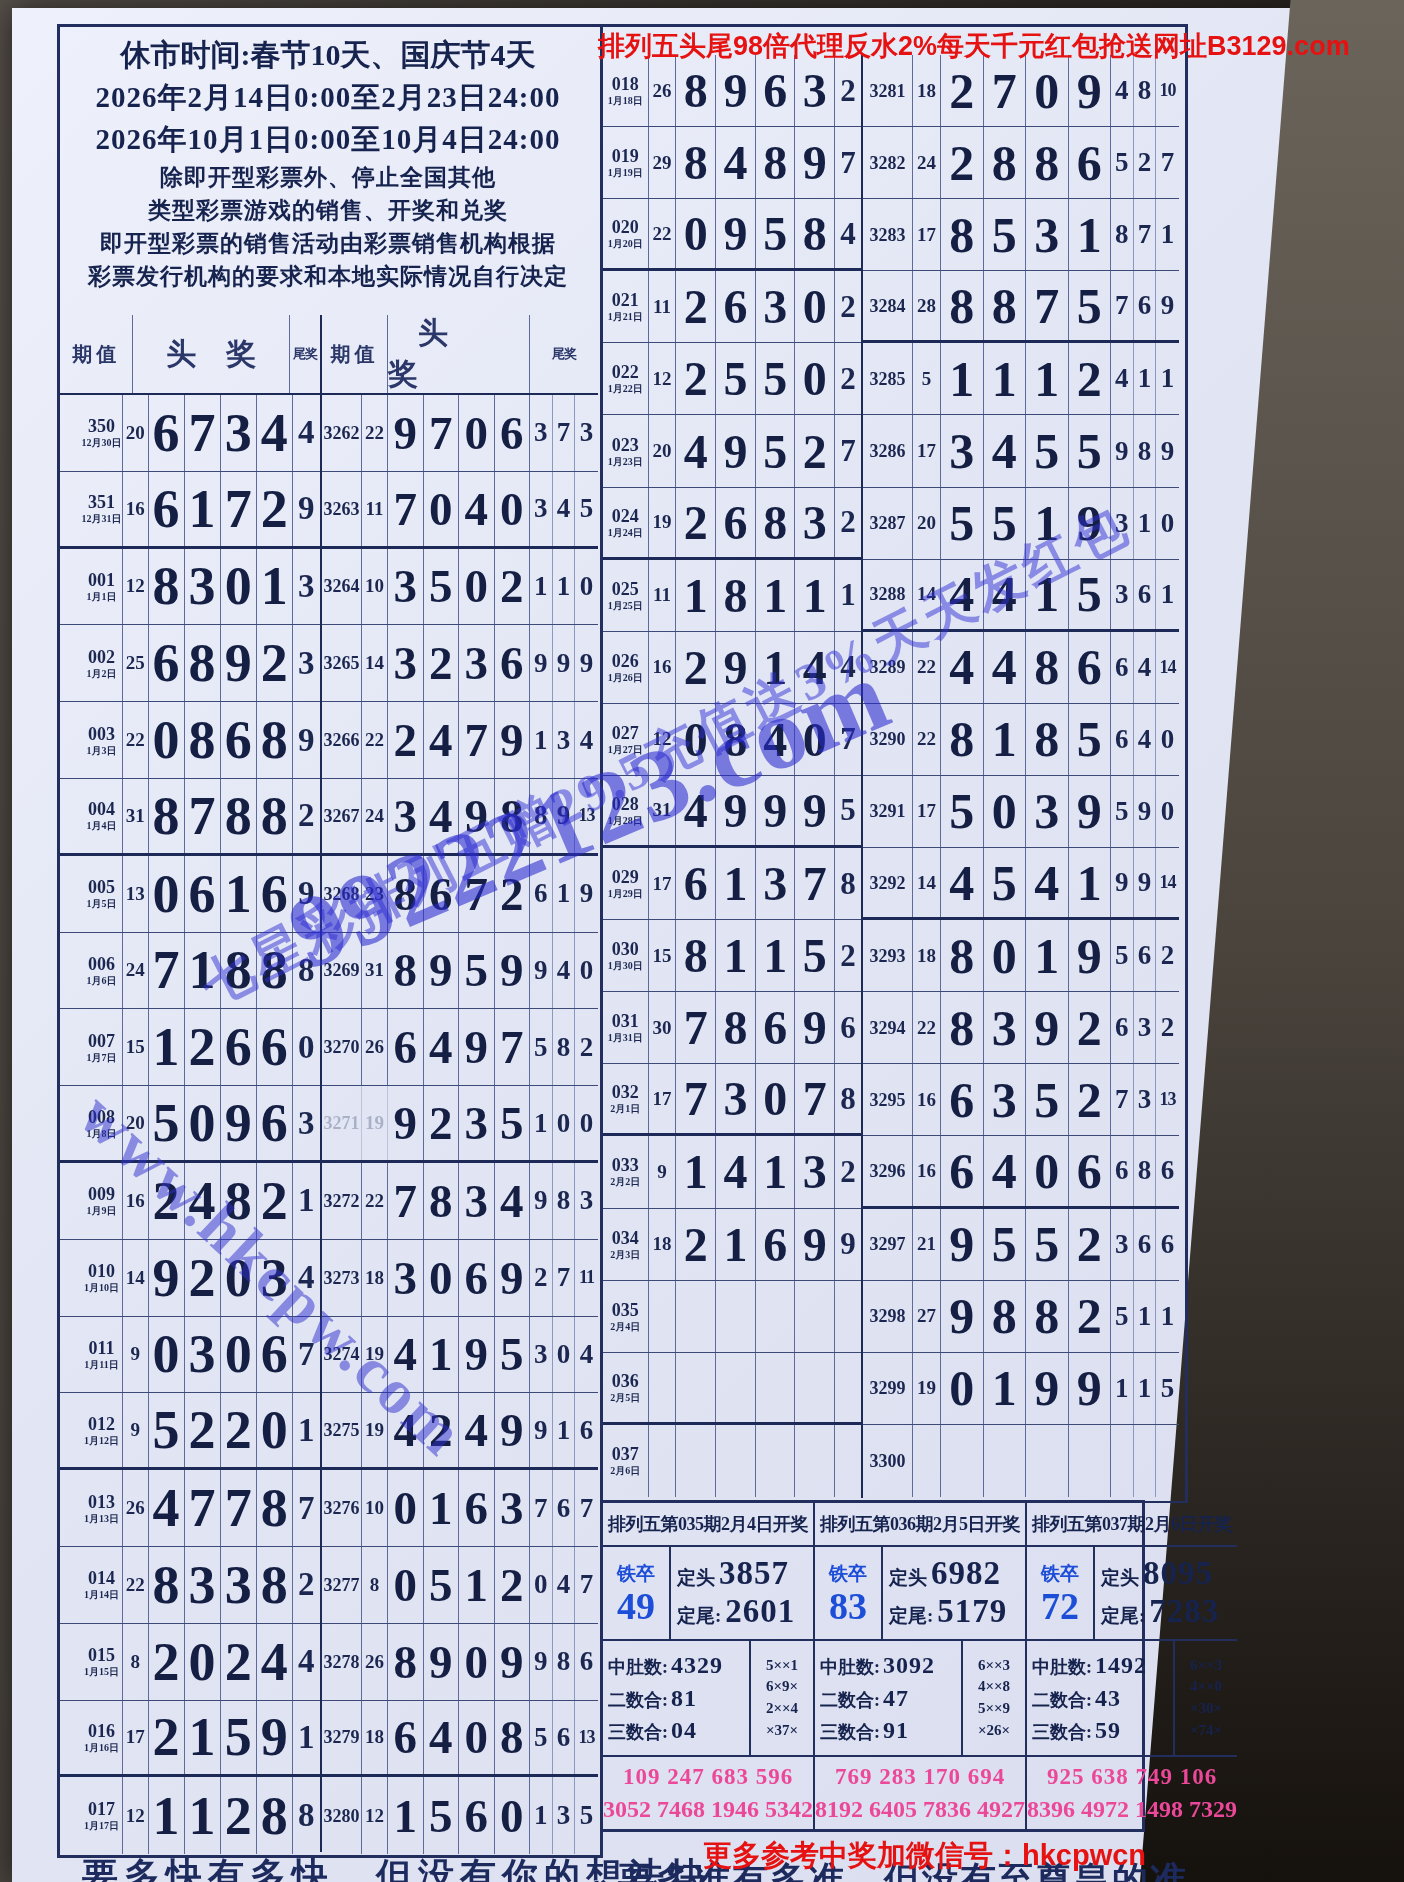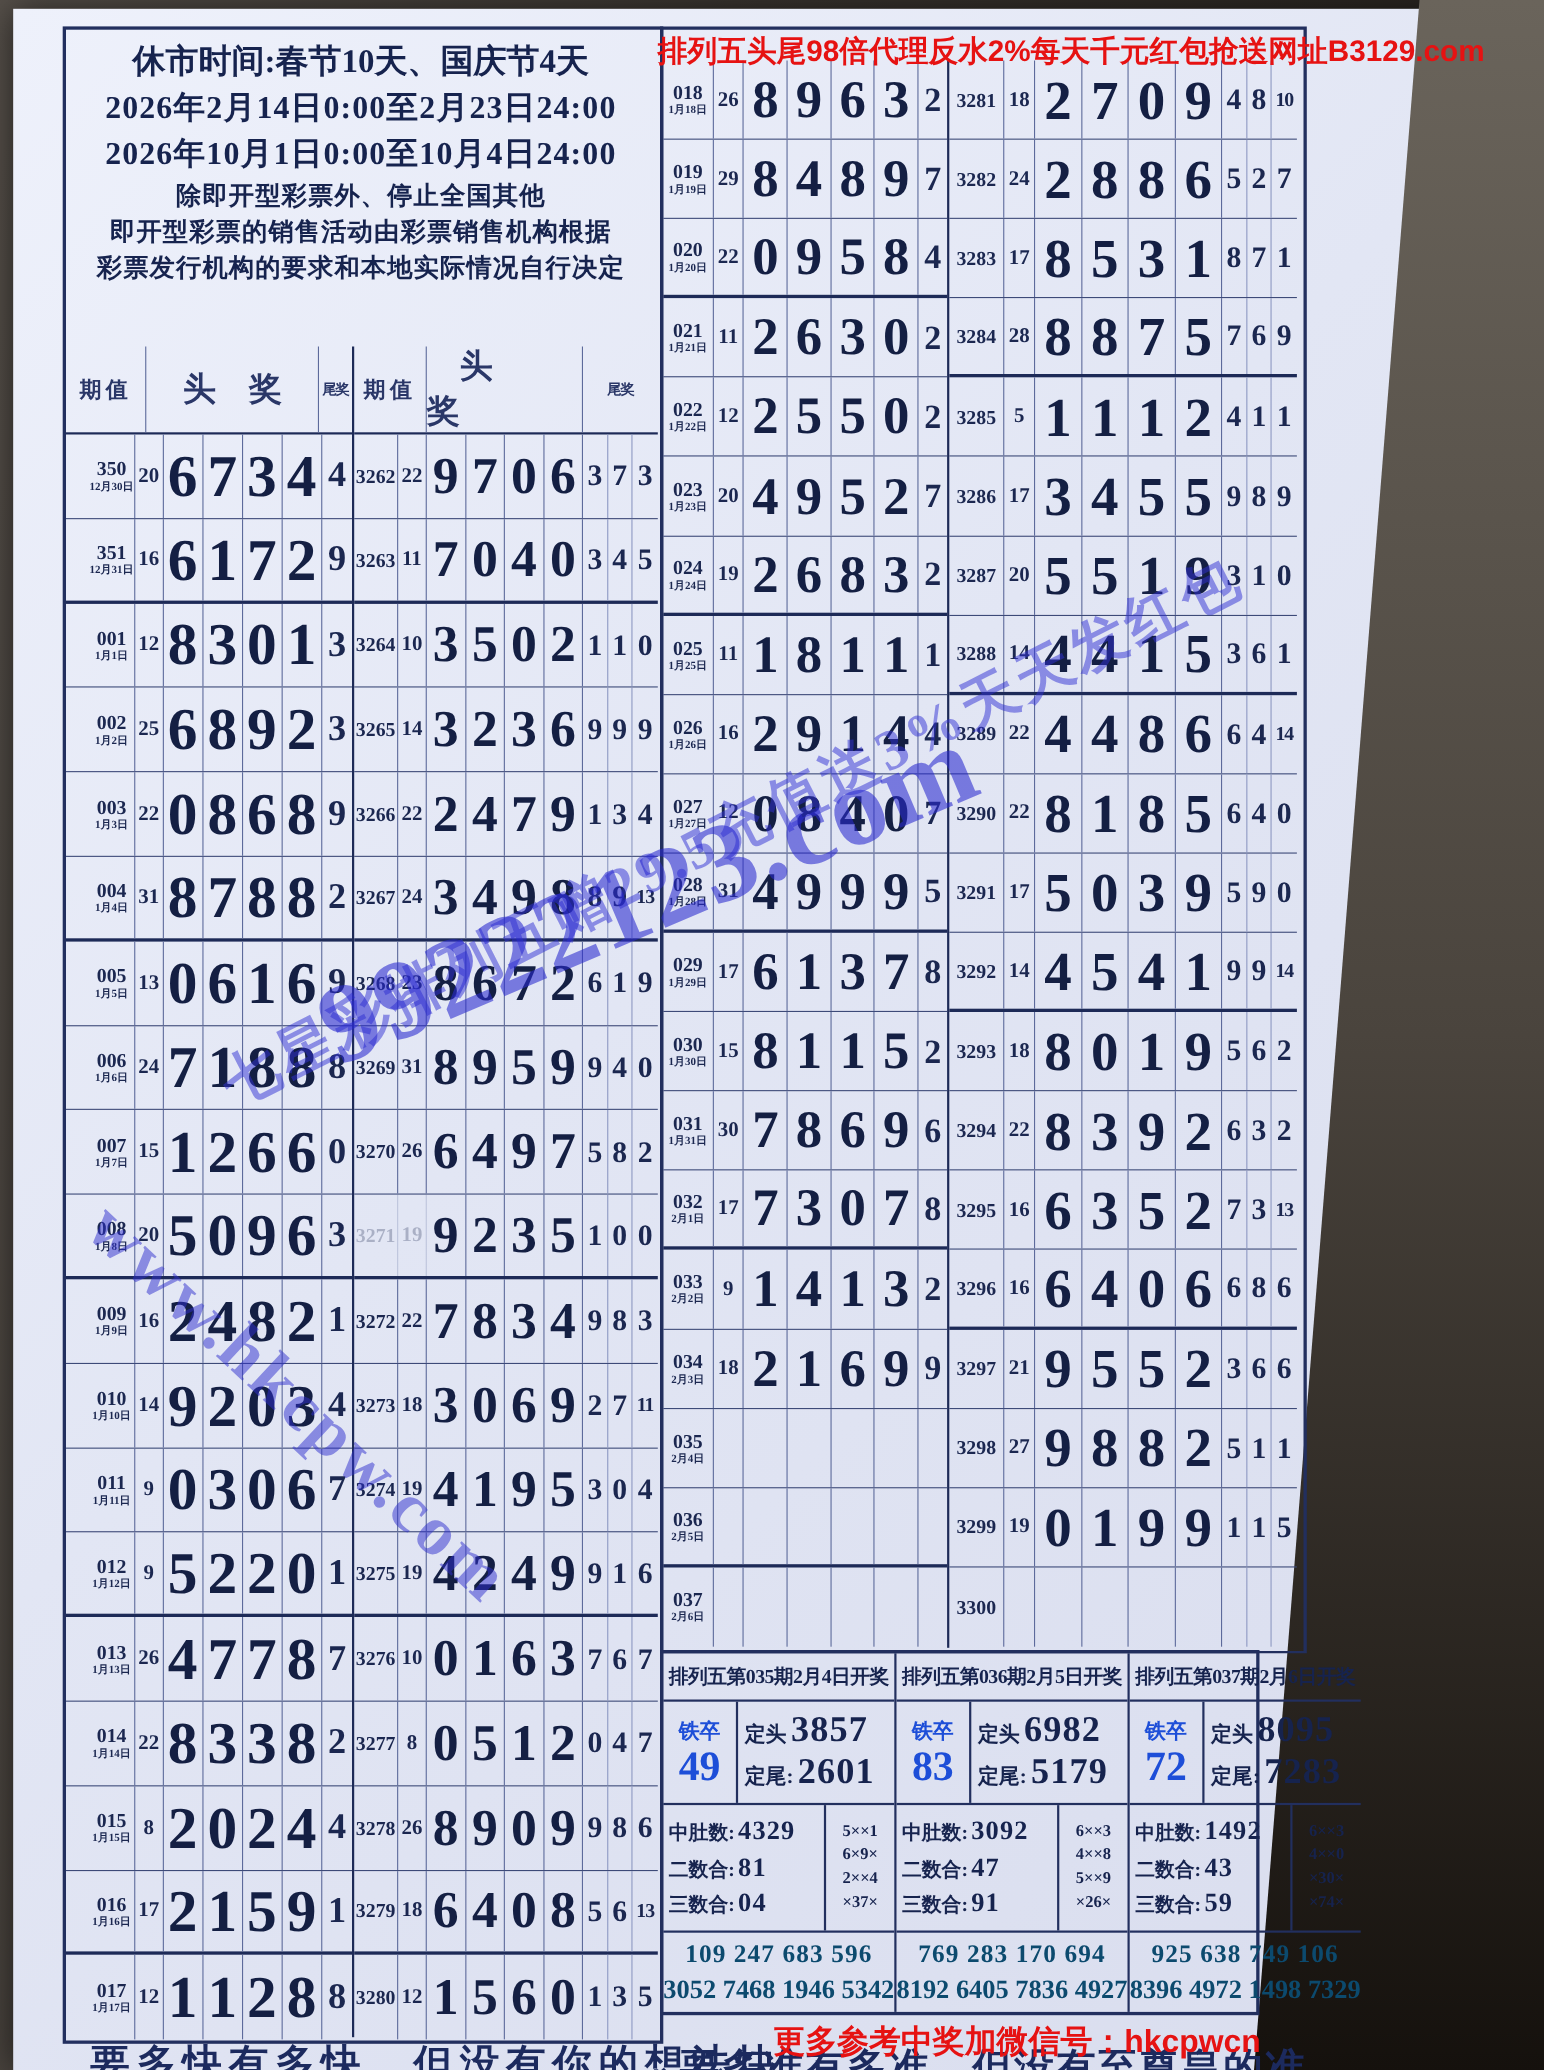--- a/index.html
+++ b/index.html
@@ -90,21 +90,21 @@
   .dingcol .ln{display:flex;align-items:baseline;line-height:1.15;}
   .dingcol .lb{font-size:19px;font-weight:700;}
   .dingcol .vl{font-size:33px;font-weight:900;margin-left:4px;letter-spacing:1px;}
   .brow2{height:114px;display:flex;border-bottom:2px solid #222f5e;}
   .zcol{flex:1;display:flex;flex-direction:column;justify-content:center;padding-left:5px;color:#16234e;}
   .zcol .ln{display:flex;align-items:baseline;line-height:1.35;}
   .zcol .lb{font-size:18px;font-weight:700;}
   .zcol .vl{font-size:24px;font-weight:900;margin-left:3px;letter-spacing:1px;}
   .sidecol{width:62px;border-left:2px solid #222f5e;display:flex;flex-direction:column;align-items:center;justify-content:center;color:#16234e;}
   .sidecol div{font-size:15px;font-weight:700;line-height:1.45;white-space:nowrap;}
-  .bnums{flex:1;display:flex;flex-direction:column;align-items:center;justify-content:center;color:#0c4a6e;}
+  .bnums{flex:1;display:flex;flex-direction:column;align-items:center;justify-content:center;color:#ec4899;}
   .bnums .n1{font-size:23px;font-weight:900;letter-spacing:1px;white-space:nowrap;}
   .bnums .n2{font-size:24px;font-weight:900;margin-top:6px;letter-spacing:0px;white-space:nowrap;}
   
   .cutL{position:absolute;left:82px;top:1852px;font-size:36px;font-weight:900;color:#1c2a5e;letter-spacing:6px;white-space:nowrap;}
   .cutR{position:absolute;left:618px;top:1856px;font-size:36px;font-weight:900;color:#1c2a5e;letter-spacing:2px;white-space:nowrap;}
   
   .wm{position:absolute;z-index:40;pointer-events:none;white-space:nowrap;font-weight:900;}
   .wm1{left:205px;top:955px;font-size:52px;color:rgba(48,48,212,.50);transform:rotate(-27deg);transform-origin:left center;letter-spacing:4px;}
   .wm2{left:295px;top:880px;font-size:102px;color:rgba(42,42,206,.58);transform:rotate(-23deg);transform-origin:left center;letter-spacing:2px;}
   .wm3{left:90px;top:1068px;font-size:64px;color:rgba(45,45,205,.5);transform:rotate(43deg);transform-origin:left center;letter-spacing:3px;}
@@ -114,20 +114,21 @@
 
 <div class="paper"></div>
 <div class="backdrop"></div>
 
 <div class="lpanel">
   <div class="notice">
     <div class="l1">休市时间:春节10天、国庆节4天</div>
     <div class="l2">2026年2月14日0:00至2月23日24:00</div>
     <div class="l2">2026年10月1日0:00至10月4日24:00</div>
     <div class="s">除即开型彩票外、停止全国其他</div>
+    <div class="s">类型彩票游戏的销售、开奖和兑奖</div>
     <div class="s">即开型彩票的销售活动由彩票销售机构根据</div>
     <div class="s">彩票发行机构的要求和本地实际情况自行决定</div>
   </div>
 
   <div class="tbl tblA" id="tblA">
     <div class="thead">
       <div class="c1 h-period">期值</div>
       <div class="c2 h-head">头奖</div>
       <div class="c3 h-tail">尾奖</div>
     </div>

